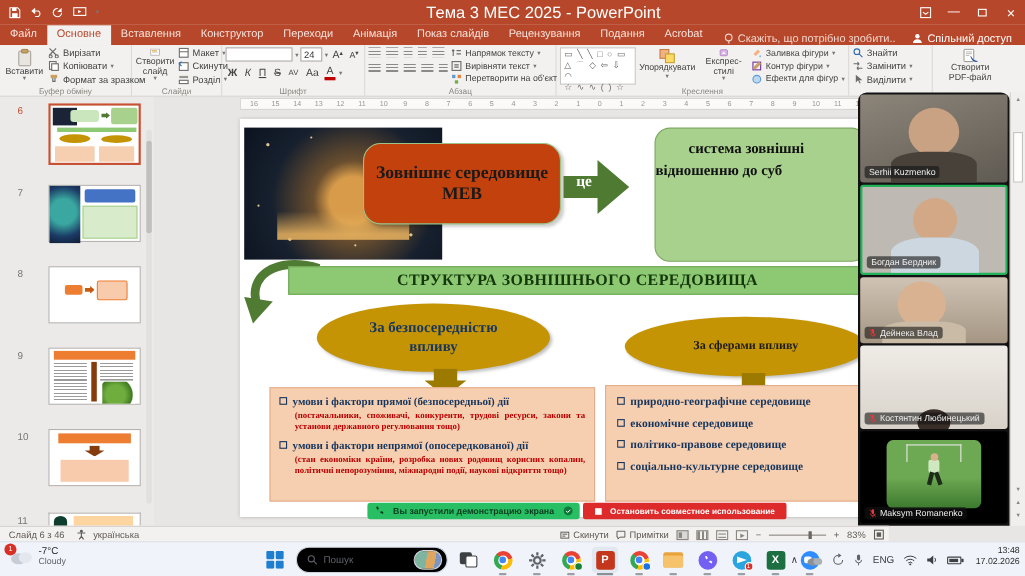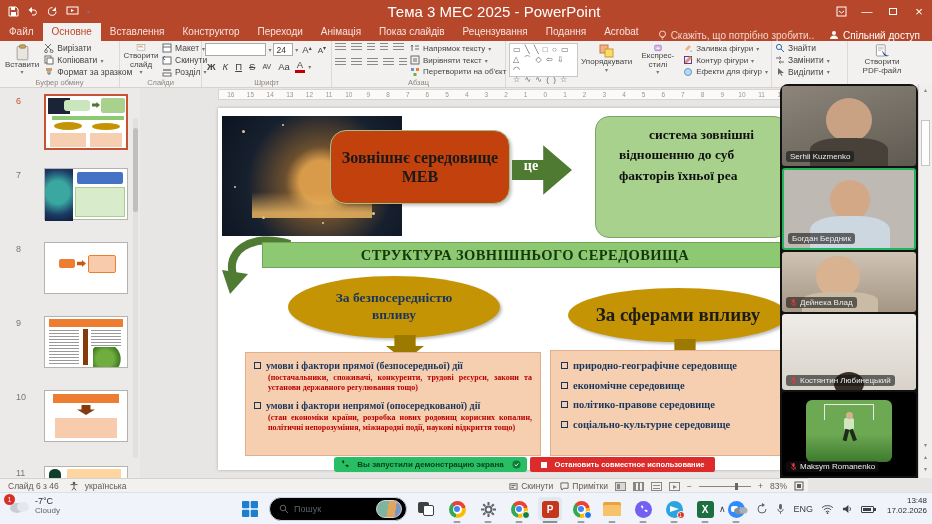--- a/index.html
+++ b/index.html
@@ -44,27 +44,27 @@
 .thumb.sel{border:2px solid #C75133}
 .pscroll{position:absolute;right:2px;top:30px;width:5px;height:340px;background:#E2E0DE;border-radius:3px}
 .pscroll i{position:absolute;left:0;top:10px;width:5px;height:84px;background:#C1BFBD;border-radius:3px}
 
 .slide{left:218px;top:108px;width:570px;height:362px;background:#fff;box-shadow:0 0 3px rgba(0,0,0,.25);font-family:"Liberation Serif",serif}
 .globeimg{position:absolute;left:4px;top:8px;width:180px;height:120px;background:radial-gradient(circle at 55% 55%,#d79b4a 0 18%,#6b4f2f 30%,#17202e 62%,#0c1320 100%);overflow:hidden}
 .globeimg i{position:absolute;border-radius:50%;background:#f7d9a0;opacity:.9}
 .termbox{position:absolute;left:112px;top:22px;width:180px;height:74px;background:#c2410c;border:1px solid #9CC489;border-radius:16px;display:flex;align-items:center;justify-content:center;text-align:center;font-weight:bold;font-size:16px;color:#1a1a1a;line-height:1.2;box-shadow:2px 2px 3px rgba(0,0,0,.2)}
 .cearrow{position:absolute;left:294px;top:34px;width:60px;height:56px;background:#4E7B31;clip-path:polygon(0 32%,52% 32%,52% 6%,100% 50%,52% 94%,52% 68%,0 68%)}
 .cetext{position:absolute;left:296px;top:50px;width:34px;text-align:center;font-weight:bold;font-size:14px;color:#fff}
-.defbox{position:absolute;left:377px;top:8px;width:193px;height:122px;background:#A9D18E;border:1px solid #7BA65F;border-radius:14px;padding:8px 0 8px 23px;overflow:hidden;font-weight:bold;font-size:13.5px;color:#101010;line-height:1.5}
+.defbox{position:absolute;left:377px;top:8px;width:193px;height:122px;background:#A9D18E;border:1px solid #7BA65F;border-radius:14px;padding:8px 0 8px 0;overflow:hidden;font-weight:bold;font-size:13.5px;color:#101010;line-height:1.5}
 .defbox span{display:block;white-space:nowrap}
 .defbox span:first-child{padding-left:30px}
 .band{position:absolute;left:44px;top:134px;width:526px;height:26px;background:#8DC873;border:1px solid #6FA757;display:flex;align-items:center;justify-content:center;font-weight:bold;font-size:14.5px;color:#14380B;letter-spacing:.4px}
 .oval{position:absolute;background:#C49405;border-radius:50%;display:flex;align-items:center;justify-content:center;text-align:center;font-weight:bold;line-height:1.25;box-shadow:2px 2px 3px rgba(0,0,0,.25)}
 .ovalL{left:70px;top:168px;width:212px;height:62px;font-size:13.5px;color:#17365D}
-.ovalR{left:350px;top:180px;width:220px;height:54px;font-size:19px;color:#1c1c1c}
+.ovalR{left:350px;top:180px;width:220px;height:54px;font-size:11px;color:#1c1c1c}
 .dnarrow{position:absolute;width:38px;height:26px;background:#9C7A00;clip-path:polygon(22% 0,78% 0,78% 42%,100% 42%,50% 100%,0 42%,22% 42%)}
 .pbox{position:absolute;background:#F6CEB0;border:1px solid #E3AE8B}
 .boxL{left:27px;top:244px;width:296px;height:104px;padding:7px 8px;color:#17365D}
 .boxR{left:332px;top:242px;width:232px;height:106px;padding:9px 4px 9px 10px;color:#17365D}
 .cb{display:inline-block;width:7px;height:7px;border:1.5px solid currentColor;margin-right:5px;vertical-align:0}
 .itemmain{font-weight:bold;font-size:10px;line-height:1.2;text-align:justify}
 .itemdet{font-weight:bold;font-size:8px;color:#B80000;line-height:1.25;margin:1px 0 7px 14px;text-align:justify}
 .sphere{font-weight:bold;font-size:10.5px;margin-bottom:8.5px;white-space:nowrap;overflow:hidden}
 
 .banG{left:334px;top:457px;width:193px;height:15px;background:#28BE63;border-radius:3px;display:flex;align-items:center;color:#0A3D1F;font-size:8px;font-weight:bold}
@@ -367,20 +367,21 @@
           <span class="car">▾</span>
         </div>
       <div class="smbtn" style="font-size:8px">
           <svg class="ico10" viewBox="0 0 10 10">
             <circle cx="5" cy="5" r="3.5" fill="#BDD7EE" stroke="#5B9BD5"></circle>
           </svg>
           <span>Ефекти для фігур</span>
           <span class="car">▾</span>
         </div>
     </div>
+    <div class="glabel">Креслення</div>
   </div>
 
   <div class="grp" style="width:76px">
     <div class="smcol">
       <div class="smbtn">
           <svg class="ico10" viewBox="0 0 10 10">
             <circle cx="4" cy="4" r="2.6" fill="none" stroke="#2b6cb0"></circle>
             <path d="M6 6l3 3" stroke="#2b6cb0"></path>
           </svg>
           <span>Знайти</span>
@@ -517,21 +518,20 @@
     <div style="position:absolute;left:30px;bottom:18px;width:120px;height:26px;background:linear-gradient(#0000,#e9b35f 80%);opacity:.85"></div>
   </div>
   <div class="termbox">
       <span>Зовнішнє середовище МЕВ</span>
     </div>
   <div class="cearrow"></div>
   <div class="cetext">це</div>
   <div class="defbox">
     <span>система зовнішні</span>
     <span>відношенню до суб</span>
-    <span>факторів їхньої реа</span>
   </div>
 
   <svg class="abs" style="left:2px;top:124px" width="76" height="72" viewBox="0 0 76 72">
     <path d="M70 12 C 30 0, 4 20, 14 46" fill="none" stroke="#4F7B33" stroke-width="8"></path>
     <polygon points="2,38 28,42 10,62" fill="#4F7B33"></polygon>
   </svg>
 
   <div class="band">
       <span>СТРУКТУРА ЗОВНІШНЬОГО СЕРЕДОВИЩА</span>
     </div>

